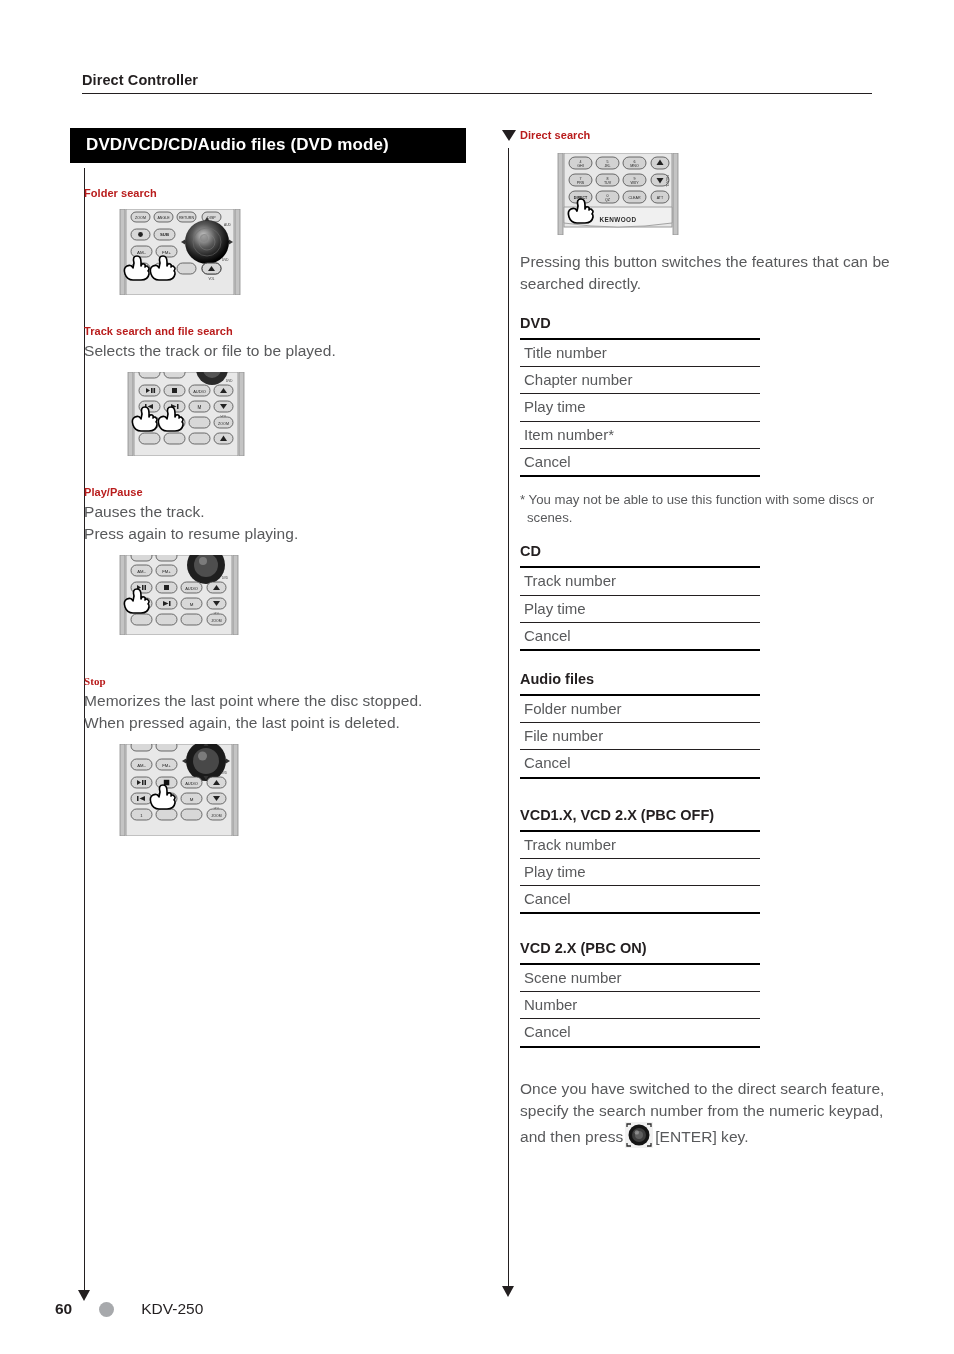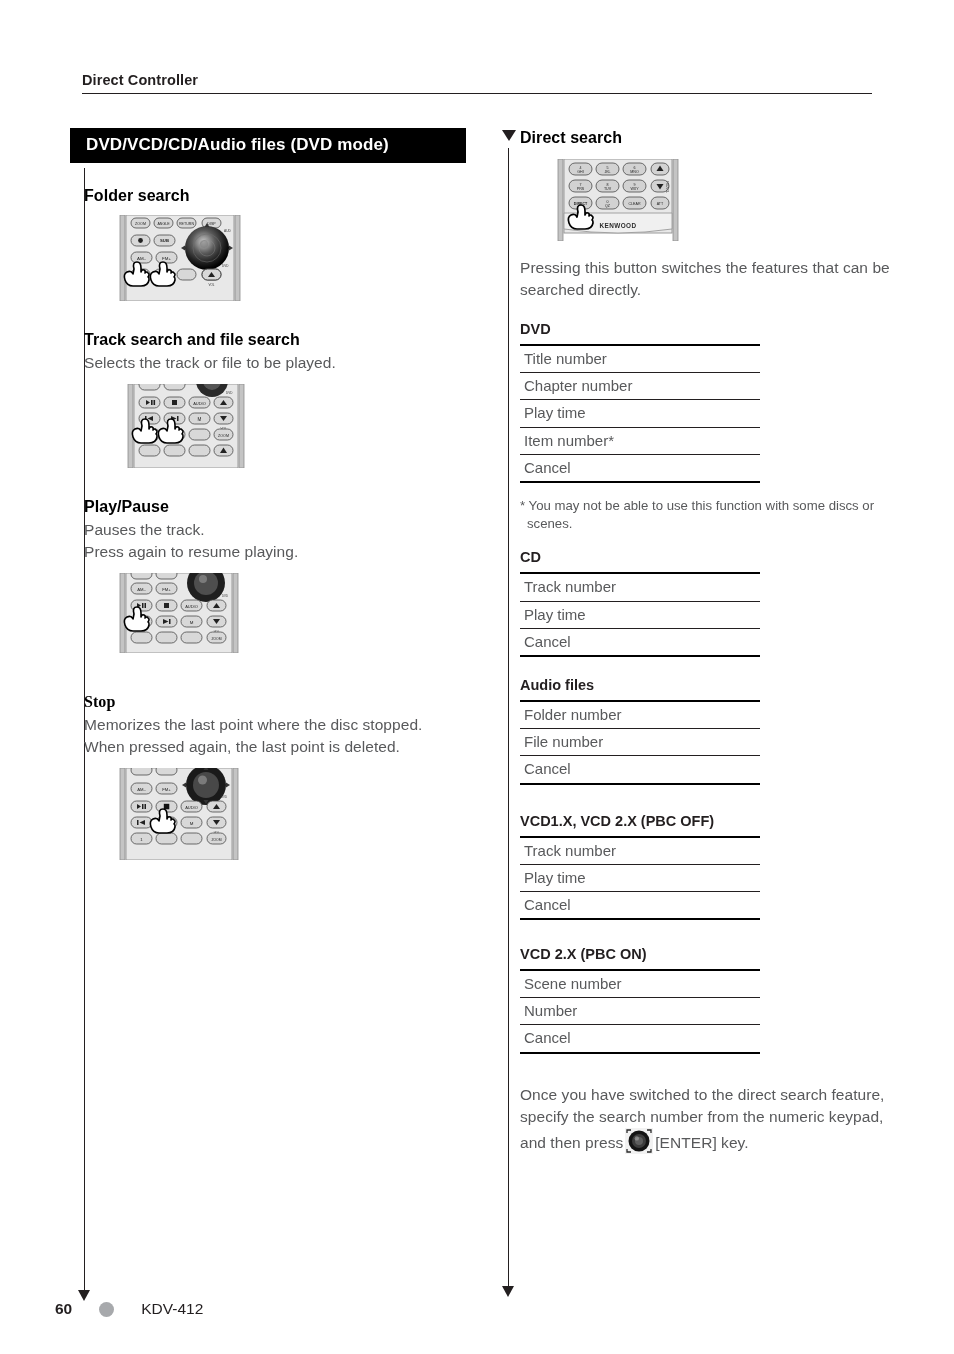--- a/index.html
+++ b/index.html
@@ -77,23 +77,23 @@
     font-size: 17px;
     font-weight: bold;
     padding: 7px 0 8px 16px;
     width: 380px;
     margin-left: -14px;
     letter-spacing: 0.1px;
   }
 
   
   h3.sub-title {
-    font-size: 16px;
+    font-size: 11px;
     font-weight: bold;
-    color: #000000;
+    color: #b91c1c;
     margin: 22px 0 3px 0;
     letter-spacing: 0.05px;
   }
   h3.sub-title.first { margin-top: 24px; }
 
   p.body-text {
     font-size: 15.5px;
     font-weight: normal;
     color: #58595b;
     margin: 0;
@@ -629,14 +629,14 @@
           <path d="M2 21 L2 24 L6 24" fill="none" stroke="#2b2b2b" stroke-width="1.3"></path>
           <path d="M26 21 L26 24 L22 24" fill="none" stroke="#2b2b2b" stroke-width="1.3"></path>
         </svg></span><span>[ENTER] key.</span>
   </p>
 
 </div>
 
 <div id="page-footer">
   <span class="pg-num">60</span>
   <span class="pg-dot"></span>
-  <span class="pg-model">KDV-412</span>
+  <span class="pg-model">KDV-250</span>
 </div>
 
 </body></html>

